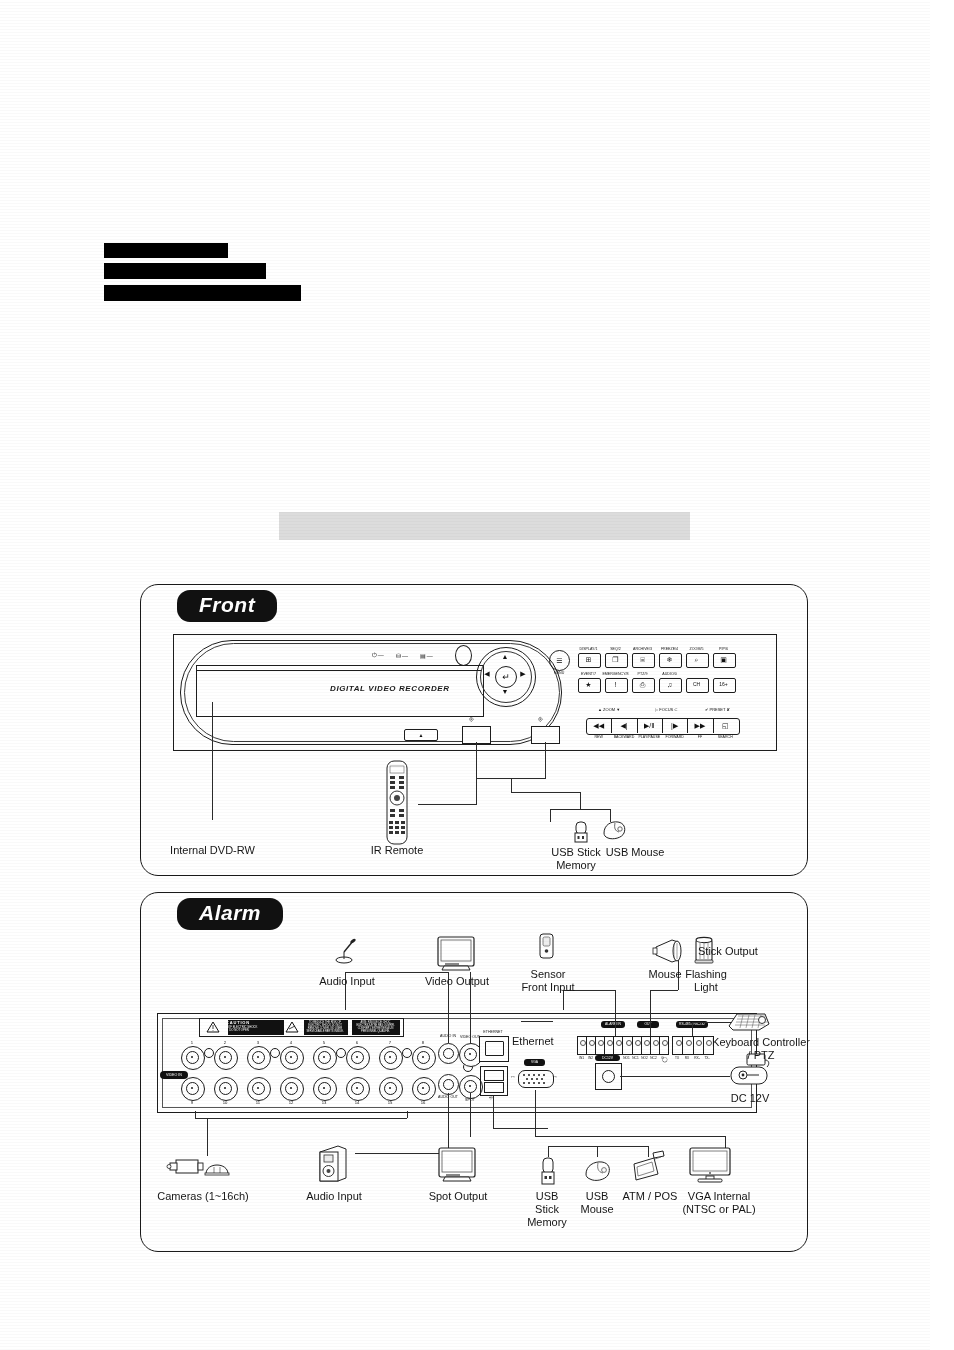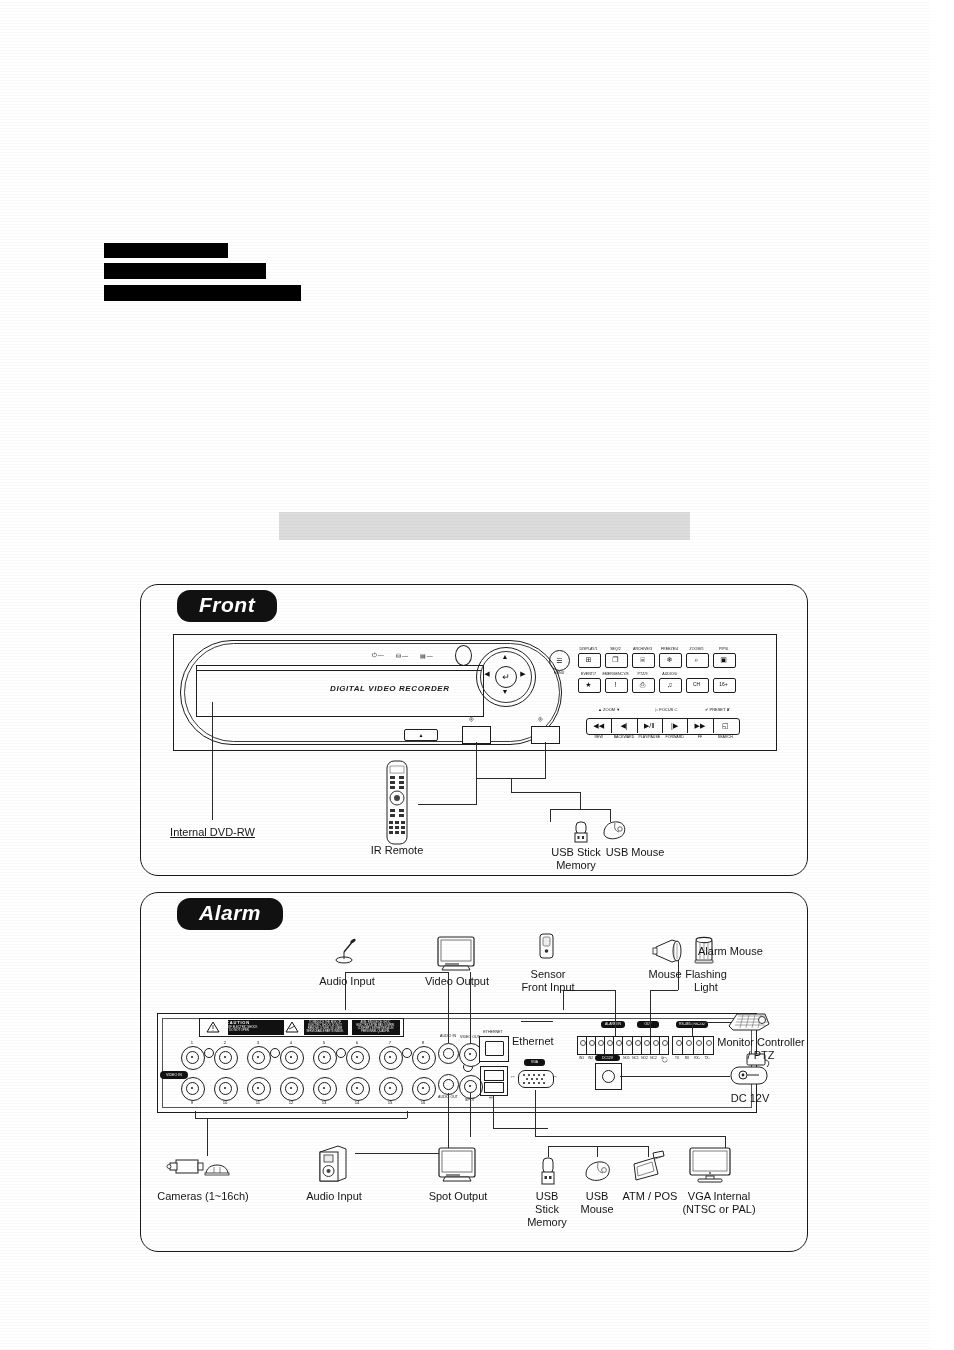--- a/index.html
+++ b/index.html
@@ -626,21 +626,21 @@
     <rect x="6.5" y="16" width="2" height="3" fill="#333"></rect>
     <rect x="11" y="16" width="2" height="3" fill="#333"></rect>
   </svg>
 
   <svg class="ico" style="left:601px; top:820px;" width="27" height="22" viewBox="0 0 27 22">
     <path d="M3 13 C3 5 10 1 17 2 C23 3 25 8 23 13 C21 18 12 20 7 18 C4 17 3 15 3 13 Z" fill="#fff" stroke="#222" stroke-width="1"></path>
     <path d="M14 3 C13 8 14 11 18 12" fill="none" stroke="#444" stroke-width=".8"></path>
     <circle cx="19" cy="9" r="2.2" fill="none" stroke="#444" stroke-width=".8"></circle>
   </svg>
 
-  <div class="lbl" style="left:140px; top:826px; width:145px;text-decoration:underline;">Internal DVD-RW</div>
+  <div class="lbl" style="left:140px; top:844px; width:145px;">Internal DVD-RW</div>
   <div class="lbl" style="left:352px; top:844px; width:90px;">IR Remote</div>
   <div class="lbl" style="left:545px; top:846px; width:62px;">USB Stick
 Memory</div>
   <div class="lbl" style="left:604px; top:846px; width:62px;">USB Mouse</div>
 
   <div class="panel" id="panel-rear"></div>
   <div class="panel-badge" id="badge-rear">Alarm</div>
 
   <div id="rear-chassis"></div>
   <div id="rear-chassis-inner"></div>
@@ -924,25 +924,25 @@
     <rect x="10" y="33" width="24" height="3" rx="1.2" fill="#fff" stroke="#222" stroke-width="1"></rect>
   </svg>
 
   <div class="lbl" style="left:300px; top:975px; width:94px;">Audio Input</div>
   <div class="lbl" style="left:412px; top:975px; width:90px;">Video Output</div>
   <div class="lbl" style="left:513px; top:968px; width:70px;">Sensor
 Front Input</div>
   <div class="lbl" style="left:645px; top:968px; width:40px;">Mouse</div>
   <div class="lbl" style="left:681px; top:968px; width:50px;">Flashing
 Light</div>
-  <div class="lbl" style="left:698px; top:945px; width:95px; text-align:left;">Alarm Mouse</div>
+  <div class="lbl" style="left:698px; top:945px; width:95px; text-align:left;">Stick Output</div>
 
   <div class="lbl" style="left:512px; top:1035px; width:60px; text-align:left;">Ethernet</div>
 
-  <div class="lbl" style="left:706px; top:1036px; width:110px;">Monitor Controller
+  <div class="lbl" style="left:706px; top:1036px; width:110px;">Keyboard Controller
 / PTZ</div>
   <div class="lbl" style="left:722px; top:1092px; width:56px;">DC 12V</div>
 
   <div class="lbl" style="left:148px; top:1190px; width:110px;">Cameras (1~16ch)</div>
   <div class="lbl" style="left:290px; top:1190px; width:88px;">Audio Input</div>
   <div class="lbl" style="left:415px; top:1190px; width:86px;">Spot Output</div>
   <div class="lbl" style="left:518px; top:1190px; width:58px;">USB
 Stick
 Memory</div>
   <div class="lbl" style="left:570px; top:1190px; width:54px;">USB

